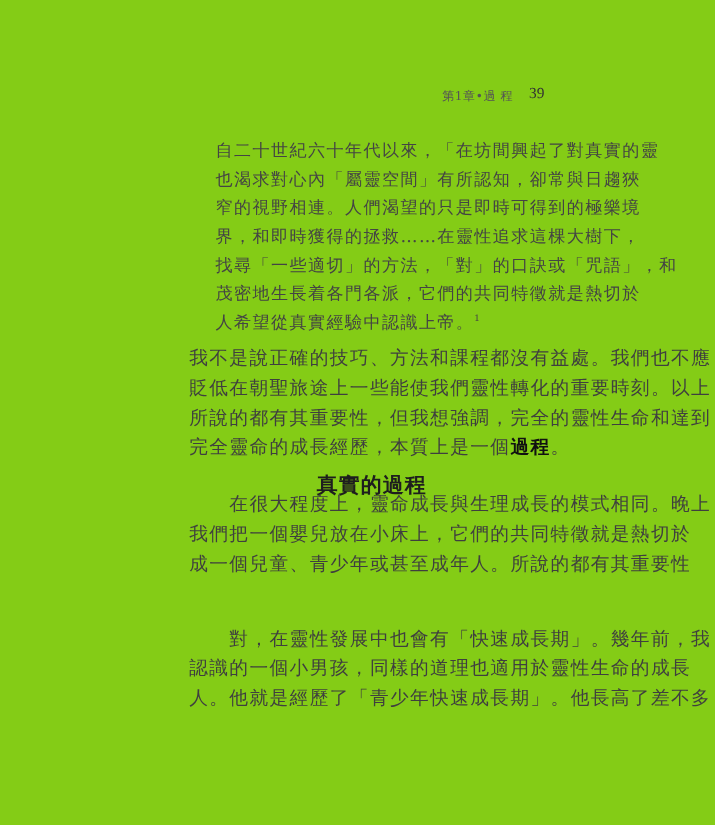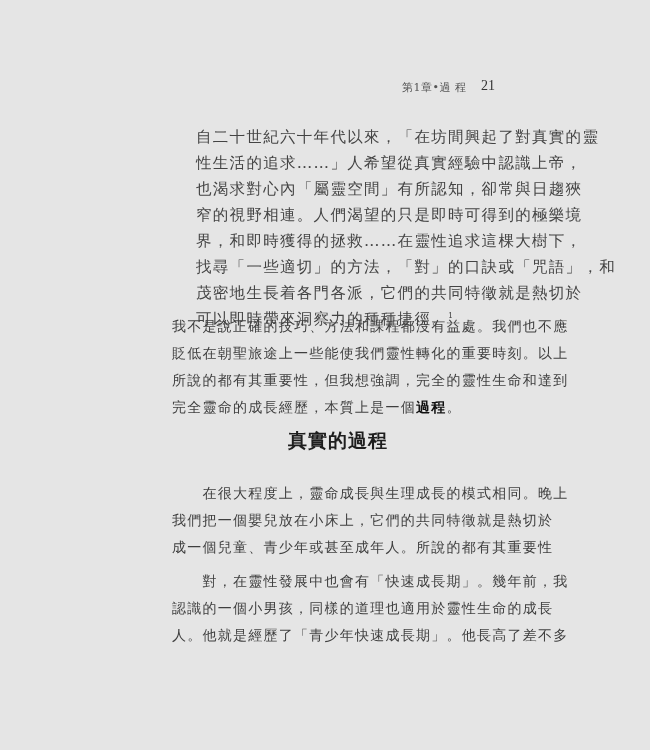--- a/index.html
+++ b/index.html
@@ -12,21 +12,21 @@
     height: 750px;
     position: relative;
     overflow: hidden;
     font-family: "DejaVu Serif", "Liberation Serif", serif;
     color: #3a3a3a;
   }
   .page {
     position: absolute;
     left: 0; top: 0;
     width: 650px; height: 750px;
-    background: #e5e5e5;
+    background: #84cc16;
   }
   .running-header {
     position: absolute;
     top: 78px;
     left: 380px;
     width: 120px;
     height: 20px;
     font-size: 11px;
     color: #555;
     white-space: nowrap;
@@ -57,27 +57,27 @@
   }
   .block-quote .line,
   .para .line {
     display: block;
     white-space: nowrap;
   }
   .para {
     position: absolute;
     left: 172px;
     width: 320px;
-    font-size: 14px;
+    font-size: 17px;
     line-height: 27px;
     letter-spacing: 1.25px;
     color: #3f3f3f;
   }
   .para.p1 { top: 313px; }
-  .para.p2 { top: 480px; }
+  .para.p2 { top: 446px; }
   .para.p3 { top: 568px; text-align: center; }
   .bold {
     font-weight: bold;
     color: #111;
   }
   .section-heading {
     position: absolute;
     top: 428px;
     left: 0;
     width: 676px;
@@ -95,32 +95,31 @@
     letter-spacing: 0;
   }
 </style>
 </head>
 <body>
 
 <div class="page">
 
   <div class="running-header">
     <span class="chapter">第1章•過 程</span>
-    <span class="page-num">21</span>
+    <span class="page-num">39</span>
   </div>
 
   <div class="block-quote">
     <span class="line">自二十世紀六十年代以來，「在坊間興起了對真實的靈</span>
-    <span class="line">性生活的追求……」人希望從真實經驗中認識上帝，</span>
     <span class="line">也渴求對心內「屬靈空間」有所認知，卻常與日趨狹</span>
     <span class="line">窄的視野相連。人們渴望的只是即時可得到的極樂境</span>
     <span class="line">界，和即時獲得的拯救……在靈性追求這棵大樹下，</span>
     <span class="line">找尋「一些適切」的方法，「對」的口訣或「咒語」，和</span>
     <span class="line">茂密地生長着各門各派，它們的共同特徵就是熱切於</span>
-    <span class="line"><span>可以即時帶來洞察力的種種捷徑。</span><sup class="fn">1</sup></span>
+    <span class="line"><span>人希望從真實經驗中認識上帝。</span><sup class="fn">1</sup></span>
   </div>
 
   <div class="para p1">
     <span class="line">我不是說正確的技巧、方法和課程都沒有益處。我們也不應</span>
     <span class="line">貶低在朝聖旅途上一些能使我們靈性轉化的重要時刻。以上</span>
     <span class="line">所說的都有其重要性，但我想強調，完全的靈性生命和達到</span>
     <span class="line"><span>完全靈命的成長經歷，本質上是一個</span><span class="bold">過程</span><span>。</span></span>
   </div>
 
   <div class="section-heading">真實的過程</div>

